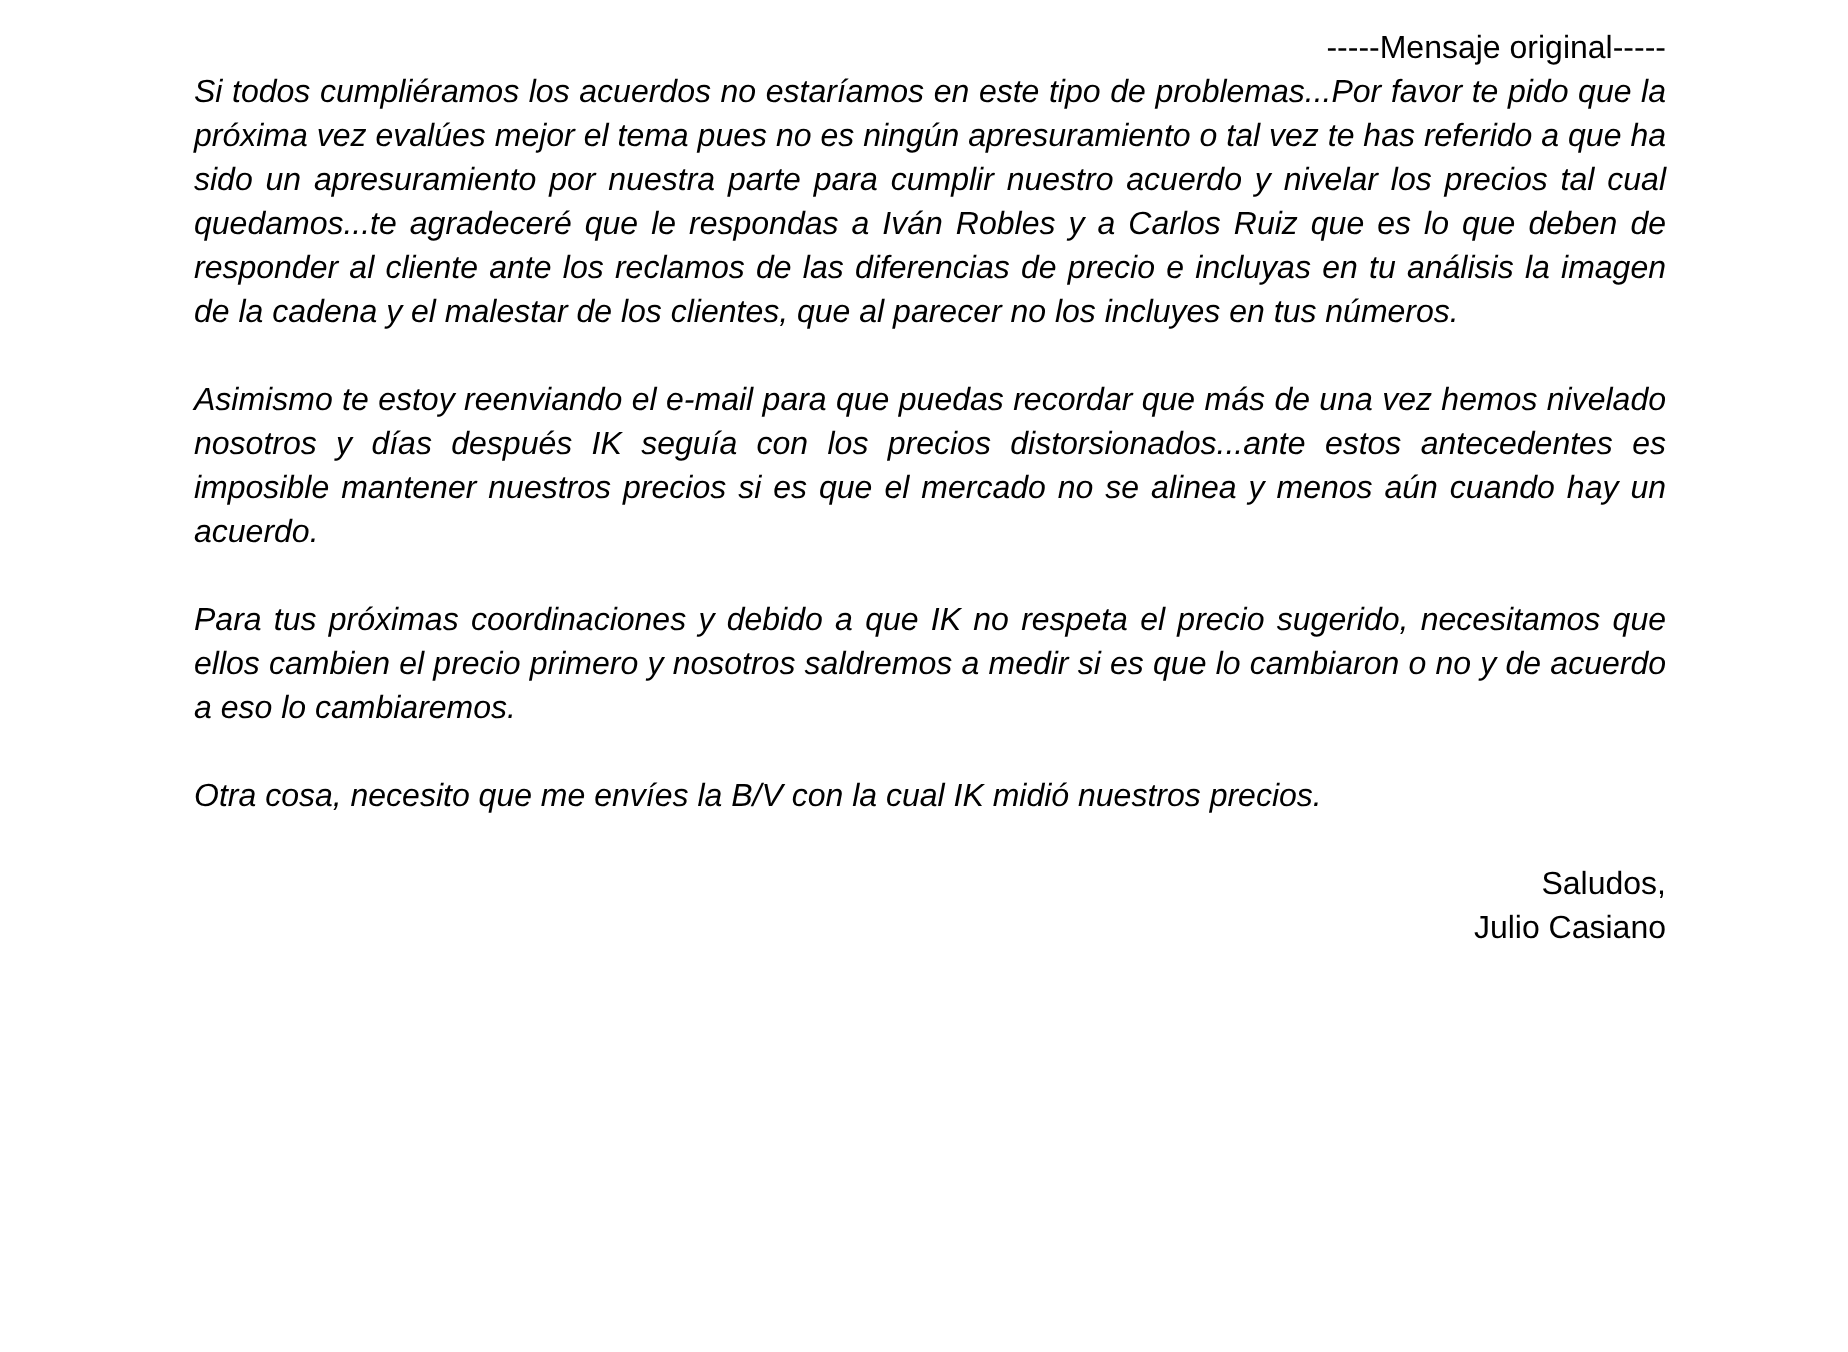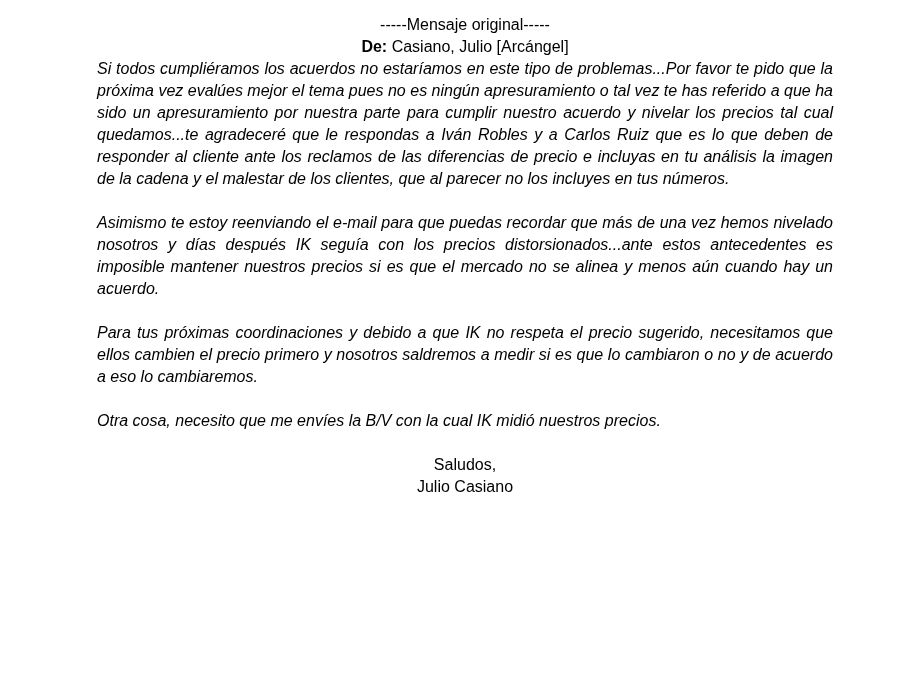--- a/index.html
+++ b/index.html
@@ -16,53 +16,49 @@
   }
   .email-page {
     box-sizing: border-box;
     width: 924px;
     height: 676px;
     padding: 14px 91px 0 97px;
     font-size: 16px;
     line-height: 22px;
   }
   .header-block {
-    text-align: center;
+    text-align: right;
   }
   .header-row .hlabel {
     font-weight: bold;
   }
   .separator-line {
     font-weight: normal;
   }
   .greeting {
     margin: 0 0 22px 0;
   }
   p.body-paragraph {
     margin: 0 0 22px 0;
     text-align: justify;
     font-style: italic;
   }
   .closing, .signature {
     margin: 0;
-    text-align: center;
+    text-align: right;
   }
 </style>
 </head>
 <body>
 
 <div class="email-page">
 
   <div class="header-block">
     <div class="separator-line">-----Mensaje original-----</div>
 
-    <div class="header-row">
-      <span class="hlabel">De:</span>
-      <span class="hvalue">Casiano, Julio [Arcángel]</span>
-    </div>
 
 
 
 
   </div>
 
 
   <p class="body-paragraph">Si todos cumpliéramos los acuerdos no estaríamos en este tipo de problemas...Por favor te pido que la próxima vez evalúes mejor el tema pues no es ningún apresuramiento o tal vez te has referido a que ha sido un apresuramiento por nuestra parte para cumplir nuestro acuerdo y nivelar los precios tal cual quedamos...te agradeceré que le respondas a Iván Robles y a Carlos Ruiz que es lo que deben de responder al cliente ante los reclamos de las diferencias de precio e incluyas en tu análisis la imagen de la cadena y el malestar de los clientes, que al parecer no los incluyes en tus números.</p>
 
   <p class="body-paragraph">Asimismo te estoy reenviando el e-mail para que puedas recordar que más de una vez hemos nivelado nosotros y días después IK seguía con los precios distorsionados...ante estos antecedentes es imposible mantener nuestros precios si es que el mercado no se alinea y menos aún cuando hay un acuerdo.</p>

